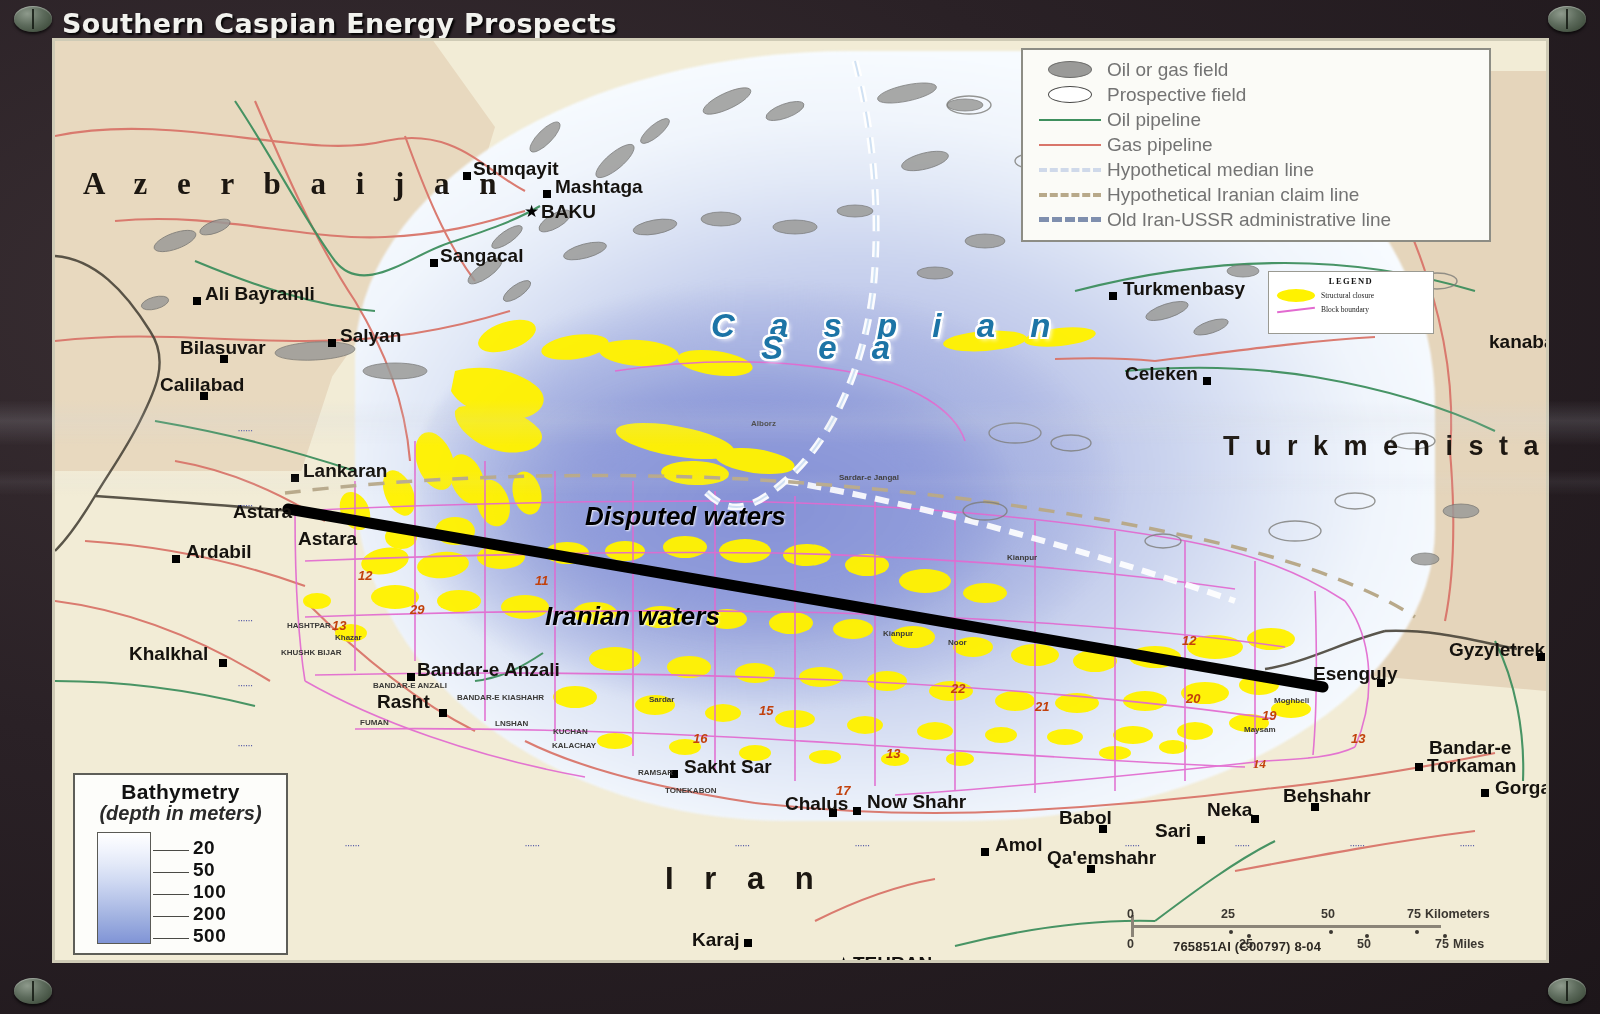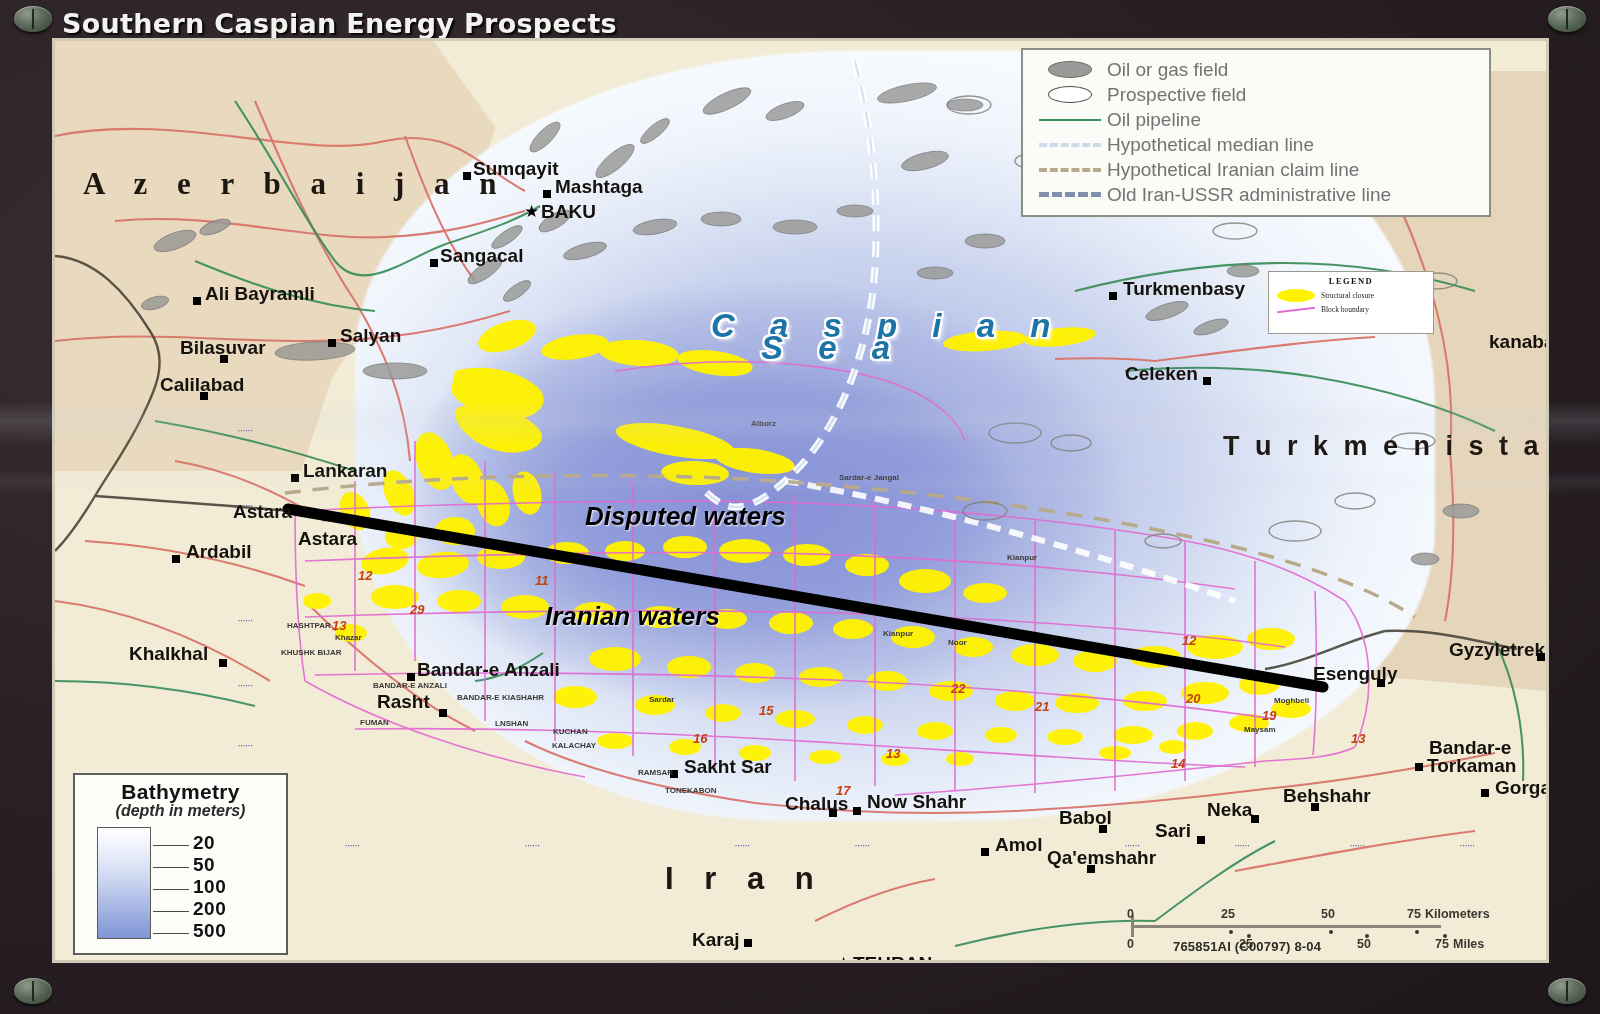--- a/index.html
+++ b/index.html
@@ -206,21 +206,21 @@
     width: 215px; height: 182px;
     background: #fdfdfa;
     border: 2px solid #5e5e58;
     z-index: 30;
   }
   #bathy .b-title {
     text-align: center; font-size: 21px; font-weight: bold; color: #121212;
     margin-top: 5px; letter-spacing: .3px;
   }
   #bathy .b-sub {
-    text-align: center; font-size: 16px; font-style: italic; font-weight: bold;
+    text-align: center; font-size: 20px; font-style: italic; font-weight: bold;
     color: #2a2a2a; margin-top: -2px;
   }
   .b-body { position: relative; margin-top: 7px; height: 118px; }
   .b-ramp {
     position: absolute; left: 22px; top: 0; width: 54px; height: 112px;
     border: 1.5px solid #5a5a55;
     background: linear-gradient(to bottom,
       #ffffff 0%, #f2f5fd 14%, #e3e9f8 28%, #cfd9f2 44%,
       #b9c6ea 60%, #9fb0e0 78%, #8094d6 100%);
   }
@@ -568,21 +568,21 @@
         <div class="lbl blocknum" style="left: 303px; top: 527px;">12</div>
         <div class="lbl blocknum" style="left: 277px; top: 577px;">13</div>
         <div class="lbl blocknum" style="left: 480px; top: 532px;">11</div>
         <div class="lbl blocknum" style="left: 355px; top: 561px;">29</div>
         <div class="lbl blocknum" style="left: 896px; top: 640px;">22</div>
         <div class="lbl blocknum" style="left: 980px; top: 658px;">21</div>
         <div class="lbl blocknum" style="left: 1127px; top: 592px;">12</div>
         <div class="lbl blocknum" style="left: 1131px; top: 650px;">20</div>
         <div class="lbl blocknum" style="left: 1207px; top: 667px;">19</div>
         <div class="lbl blocknum" style="left: 1296px; top: 690px;">13</div>
-        <div class="lbl blocknum" style="left: 1116px; top: 715px;">14</div>
+        <div class="lbl blocknum" style="left: 1198px; top: 715px; font-family: Liberation Serif, serif;">14</div>
         <div class="lbl blocknum" style="left: 590px; top: 690px; margin-left: 48px;">16</div>
         <div class="lbl blocknum" style="left: 704px; top: 662px;">15</div>
         <div class="lbl blocknum" style="left: 831px; top: 705px;">13</div>
         <div class="lbl blocknum" style="left: 781px; top: 742px;">17</div>
         <div class="lbl fieldname" style="left: 696px; top: 378px;">Alborz</div>
         <div class="lbl fieldname" style="left: 784px; top: 432px;">Sardar-e Jangal</div>
         <div class="lbl fieldname" style="left: 952px; top: 512px;">Kianpur</div>
         <div class="lbl fieldname" style="left: 280px; top: 592px;">Khazar</div>
         <div class="lbl fieldname" style="left: 594px; top: 654px;">Sardar</div>
         <div class="lbl fieldname" style="left: 828px; top: 588px;">Kianpur</div>
@@ -635,20 +635,26 @@
         <span class="lg-txt">Prospective field</span>
       </div>
       <div class="lg-row">
         <span class="lg-sym">
             <span class="sym-line"></span>
           </span>
         <span class="lg-txt">Oil pipeline</span>
       </div>
       <div class="lg-row">
         <span class="lg-sym">
+            <span class="sym-line gas"></span>
+          </span>
+        <span class="lg-txt">Gas pipeline</span>
+      </div>
+      <div class="lg-row">
+        <span class="lg-sym">
             <span class="sym-dashline"></span>
           </span>
         <span class="lg-txt">Hypothetical median line</span>
       </div>
       <div class="lg-row">
         <span class="lg-sym">
             <span class="sym-dashline iran"></span>
           </span>
         <span class="lg-txt">Hypothetical Iranian claim line</span>
       </div>

